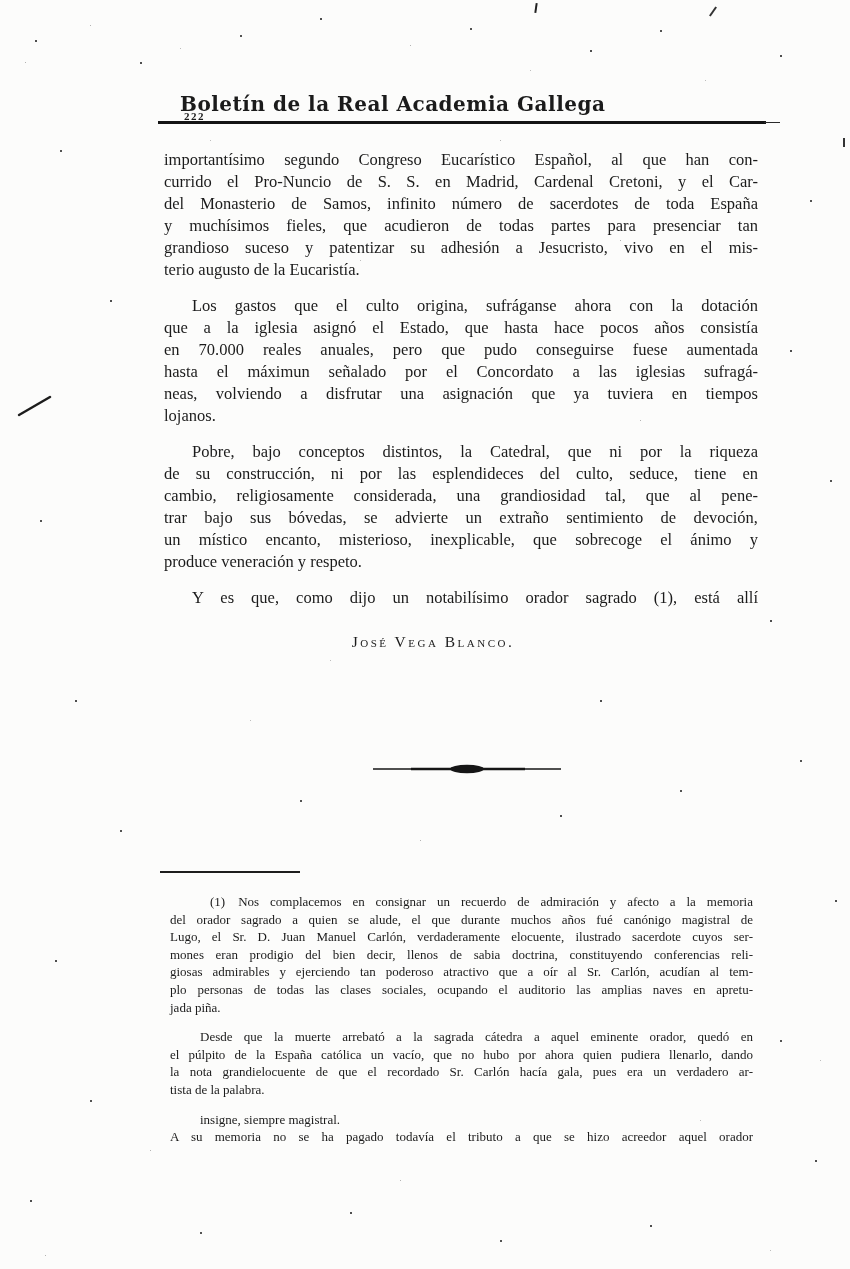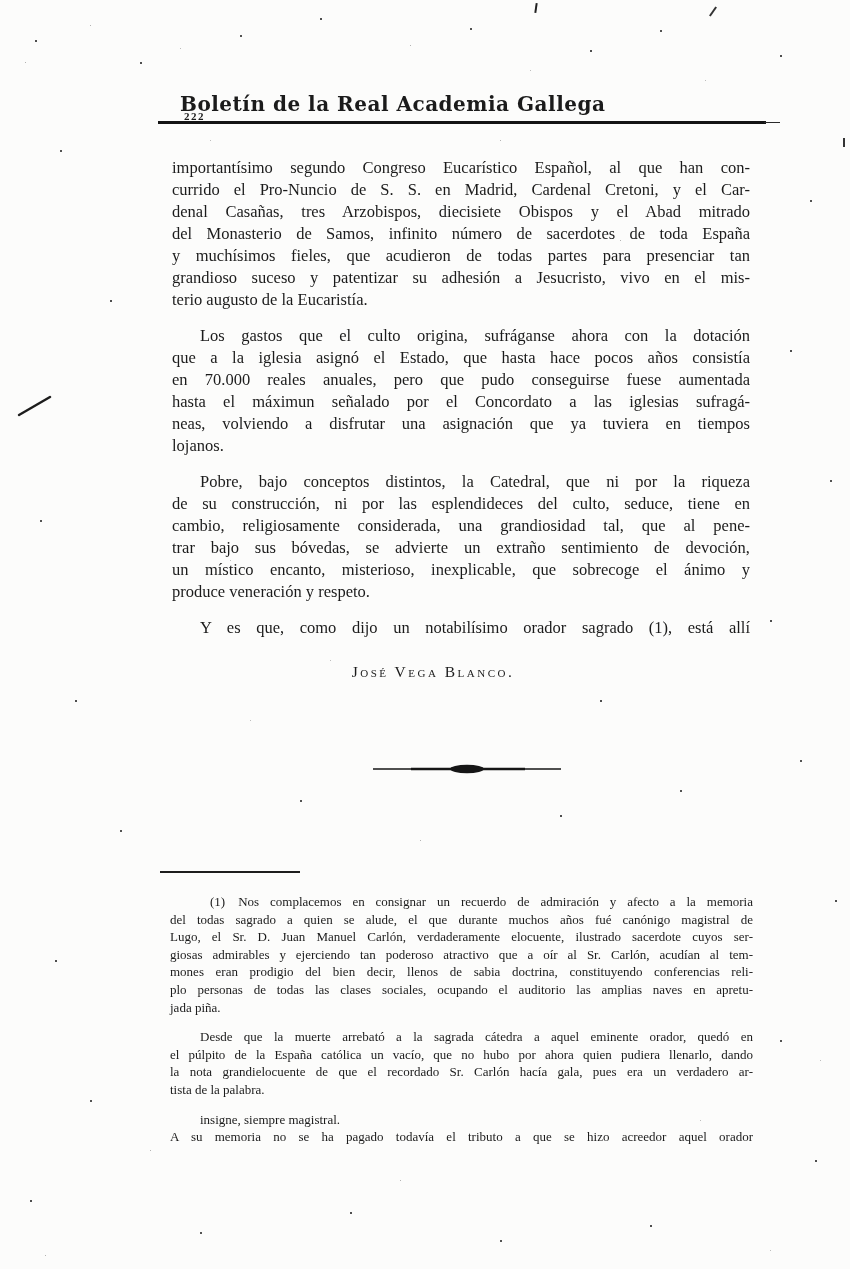--- a/index.html
+++ b/index.html
@@ -33,21 +33,21 @@
   .header-rule::after {
     content: ""; position: absolute; right: -14px; top: 1px; width: 16px; height: 1px;
     background: #2a2a2a;
   }
 
   
   .body-text {
     position: absolute; top: 145px; left: 160px; width: 602px;
     font-size: 16.5px; line-height: 22px;
   }
-  .para { margin: 12px; }
+  .para { margin: 4px; }
   .para + .para { margin-top: 14px; }
   .line { text-align: justify; text-align-last: justify; }
   .line.last { text-align-last: left; }
   .para.indent .line:first-child { text-indent: 28px; }
 
   
   .signature {
     margin-top: 22px;
     text-align: center; padding-right: 56px;
     font-variant: small-caps;
@@ -126,21 +126,20 @@
   <div class="header-row">
     <span class="page-number">222</span>
     <span class="journal-title">Boletín de la Real Academia Gallega</span>
   </div>
   <div class="header-rule"></div>
 
   <div class="body-text">
     <div class="para">
         <div class="line">importantísimo segundo Congreso Eucarístico Español, al que han con-</div>
         <div class="line">currido el Pro-Nuncio de S. S. en Madrid, Cardenal Cretoni, y el Car-</div>
-        <div class="line">denal Casañas, tres Arzobispos, diecisiete Obispos y el Abad mitrado</div>
         <div class="line">del Monasterio de Samos, infinito número de sacerdotes de toda España</div>
         <div class="line">y muchísimos fieles, que acudieron de todas partes para presenciar tan</div>
         <div class="line">grandioso suceso y patentizar su adhesión a Jesucristo, vivo en el mis-</div>
         <div class="line last">terio augusto de la Eucaristía.</div>
       </div>
     <div class="para indent">
         <div class="line">Los gastos que el culto origina, sufráganse ahora con la dotación</div>
         <div class="line">que a la iglesia asignó el Estado, que hasta hace pocos años consistía</div>
         <div class="line">en 70.000 reales anuales, pero que pudo conseguirse fuese aumentada</div>
         <div class="line">hasta el máximun señalado por el Concordato a las iglesias sufragá-</div>
@@ -164,24 +163,24 @@
   <svg class="divider" viewBox="0 0 188 14">
     <line x1="0" y1="7" x2="188" y2="7" stroke="#161616" stroke-width="1.6"></line>
     <line x1="38" y1="7" x2="152" y2="7" stroke="#161616" stroke-width="2.6"></line>
     <ellipse cx="94" cy="7" rx="17" ry="4.2" fill="#161616"></ellipse>
   </svg>
 
   <div class="footnote-sep"></div>
   <div class="footnotes">
     <div class="fpara findent-lg">
         <div class="line">(1)  Nos complacemos en consignar un recuerdo de admiración y afecto a la memoria</div>
-        <div class="line">del todas sagrado a quien se alude, el que durante muchos años fué canónigo magistral de</div>
+        <div class="line">del orador sagrado a quien se alude, el que durante muchos años fué canónigo magistral de</div>
         <div class="line">Lugo, el Sr. D. Juan Manuel Carlón, verdaderamente elocuente, ilustrado sacerdote cuyos ser-</div>
+        <div class="line">mones eran prodigio del bien decir, llenos de sabia doctrina, constituyendo conferencias reli-</div>
         <div class="line">giosas admirables y ejerciendo tan poderoso atractivo que a oír al Sr. Carlón, acudían al tem-</div>
-        <div class="line">mones eran prodigio del bien decir, llenos de sabia doctrina, constituyendo conferencias reli-</div>
         <div class="line">plo personas de todas las clases sociales, ocupando el auditorio las amplias naves en apretu-</div>
         <div class="line last">jada piña.</div>
       </div>
     <div class="fpara findent">
         <div class="line">Desde que la muerte arrebató a la sagrada cátedra a aquel eminente orador, quedó en</div>
         <div class="line">el púlpito de la España católica un vacío, que no hubo por ahora quien pudiera llenarlo, dando</div>
         <div class="line">la nota grandielocuente de que el recordado Sr. Carlón hacía gala, pues era un verdadero ar-</div>
         <div class="line last">tista de la palabra.</div>
       </div>
     <div class="fpara findent">

